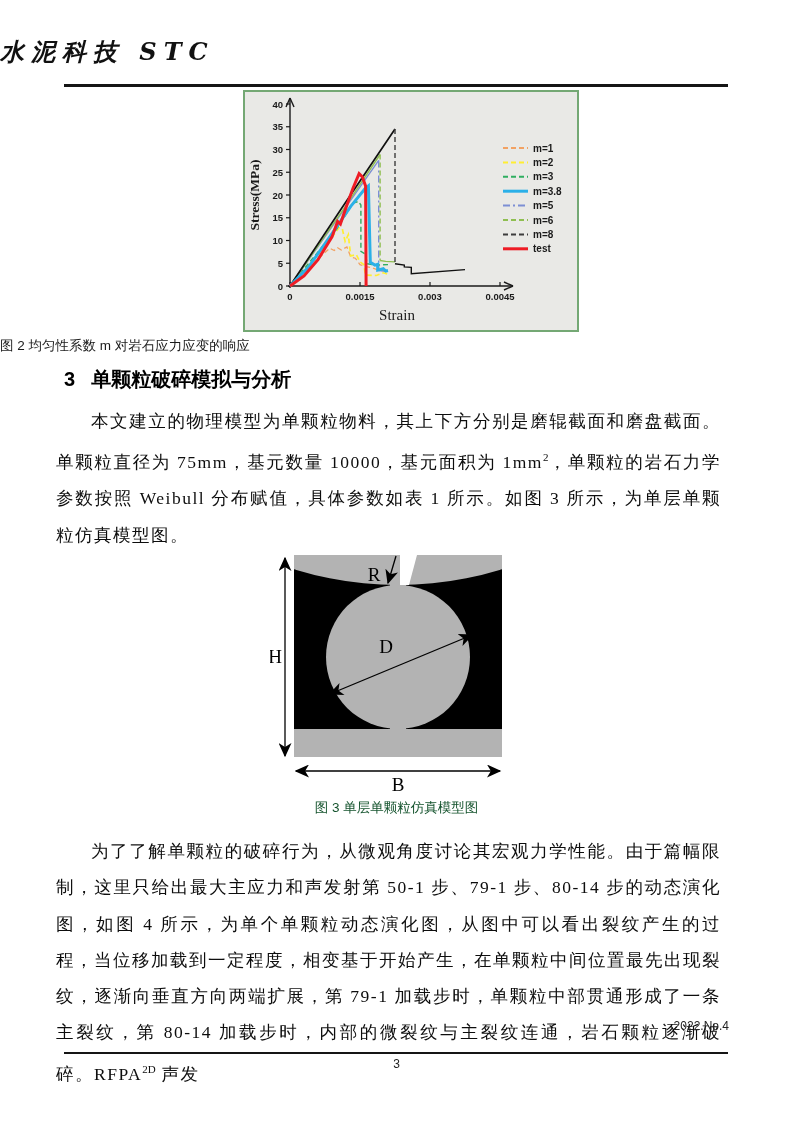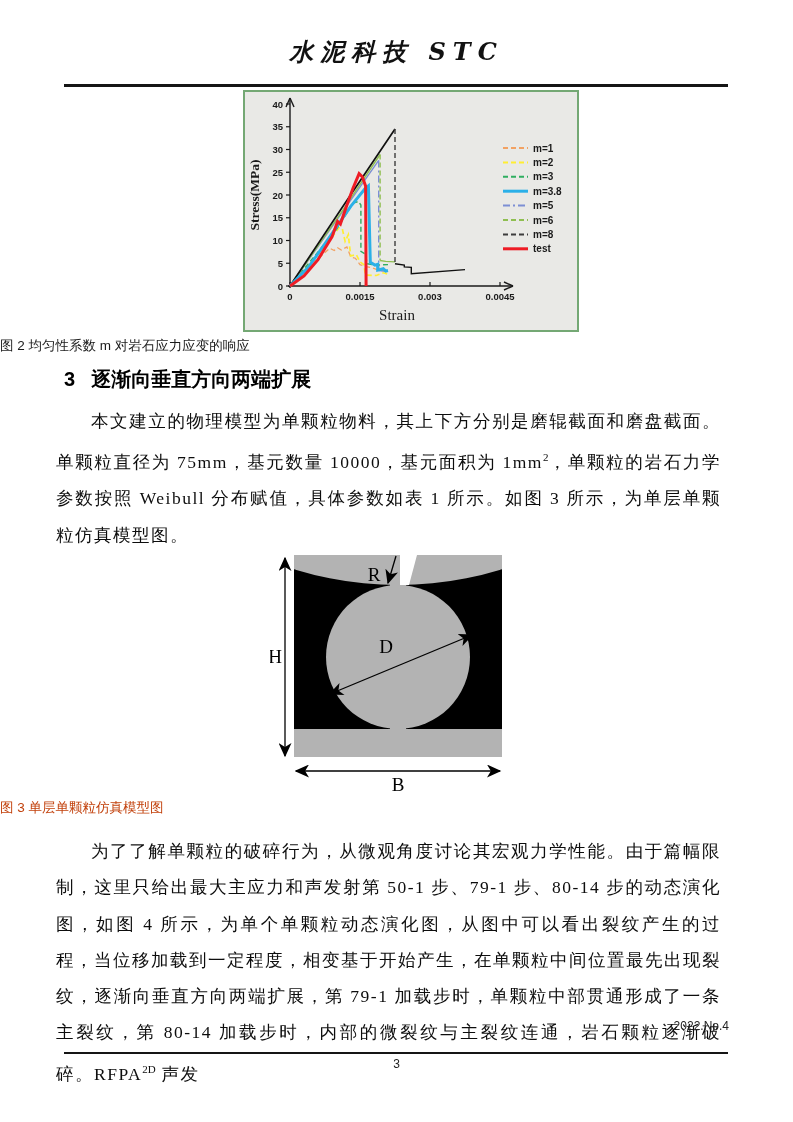--- a/index.html
+++ b/index.html
@@ -1,19 +1,19 @@
 <!DOCTYPE html>
 <html><head>
 <meta charset="utf-8">
 <style>
   * { margin:0; padding:0; box-sizing:border-box; }
   html,body { width:793px; height:1122px; background:#ffffff; overflow:hidden; }
   body { position:relative; font-family:"Liberation Serif", serif; color:#111; }
 
-  .header-title { position:absolute; top:36px; left:0; width:100%; text-align:center;
+  .header-title { position:absolute; top:36px; left:0; width:100%; text-align:left;
     font-family:"DejaVu Serif", serif; font-size:24px; font-weight:bold; font-style:italic;
     letter-spacing:7px; color:#111; }
   .header-rule { position:absolute; top:84px; left:64px; width:664px; height:3px; background:#151515; }
 
   .fig2-panel { position:absolute; top:90px; left:243px; width:336px; height:242px;
     border:2px solid #74a874; background:#e9e9e6; }
   .fig2-caption { position:absolute; top:337px; left:0; width:100%; 
     font-family:"Liberation Sans", sans-serif; font-size:13.5px; color:#1a1a1a; }
 
   .section-heading { position:absolute; top:366px; left:64px;
@@ -21,22 +21,22 @@
   .section-heading .num { margin-right:16px; }
 
   .body-para { position:absolute; left:56px; width:665px; font-family:"Liberation Serif", serif;
     font-size:17.5px; line-height:36.3px; text-align:justify; text-indent:2em;
     letter-spacing:1.5px; color:#0d0d0d; }
   .para1 { top:403px; }
   .para2 { top:833px; }
   .body-para sup { font-size:11px; letter-spacing:0; }
 
   .fig3-wrap { position:absolute; top:551px; left:270px; width:260px; height:242px; }
-  .fig3-caption { position:absolute; top:799px; left:0; width:100%; text-align:left;
-    font-family:"Liberation Sans", sans-serif; font-size:13.5px; color:#c2410c; }
+  .fig3-caption { position:absolute; top:799px; left:0; width:100%; text-align:center;
+    font-family:"Liberation Sans", sans-serif; font-size:13.5px; color:#14532d; }
 
   .footer-rule { position:absolute; top:1052px; left:64px; width:664px; height:2px; background:#151515; }
   .footer-page { position:absolute; top:1057px; left:0; width:100%; text-align:center;
     font-family:"Liberation Sans", sans-serif; font-size:12px; color:#222; }
   .footer-issue { position:absolute; top:1019px; right:64px;
     font-family:"Liberation Sans", sans-serif; font-size:12px; color:#222; }
 </style>
 </head>
 <body>
 
@@ -107,21 +107,21 @@
       <text x="288" y="131.5" font-size="10" text-anchor="start" fill="#1a1a1a" font-family="Liberation Sans, sans-serif" font-weight="bold">m=6</text>
       <line x1="258" y1="142.4" x2="283" y2="142.4" stroke="#3d3d3d" stroke-width="2" fill="none" stroke-dasharray="5,3"></line>
       <text x="288" y="145.9" font-size="10" text-anchor="start" fill="#1a1a1a" font-family="Liberation Sans, sans-serif" font-weight="bold">m=8</text>
       <line x1="258" y1="156.8" x2="283" y2="156.8" stroke="#ee1c25" stroke-width="3" fill="none"></line>
       <text x="288" y="160.3" font-size="10" text-anchor="start" fill="#1a1a1a" font-family="Liberation Sans, sans-serif" font-weight="bold">test</text>
     </svg>
 </div>
 <div class="fig2-caption">图 2 均匀性系数 m 对岩石应力应变的响应</div>
 
 <div class="section-heading">
-  <span class="num">3</span><span>逐渐向垂直方向两端扩展</span>
+  <span class="num">3</span><span>单颗粒破碎模拟与分析</span>
 </div>
 
 <p class="body-para para1">
   <span>本文建立的物理模型为单颗粒物料，其上下方分别是磨辊截面和磨盘截面。单颗粒直径为 75mm，基元数量 10000，基元面积为 1mm</span><sup>2</sup><span>，单颗粒的岩石力学参数按照 Weibull 分布赋值，具体参数如表 1 所示。如图 3 所示，为单层单颗粒仿真模型图。</span>
 </p>
 
 <div class="fig3-wrap">
   <svg width="260" height="242" viewBox="0 0 260 242">
     <defs>
       <marker id="arr-e" markerWidth="12" markerHeight="10" refX="10" refY="5" orient="auto">

